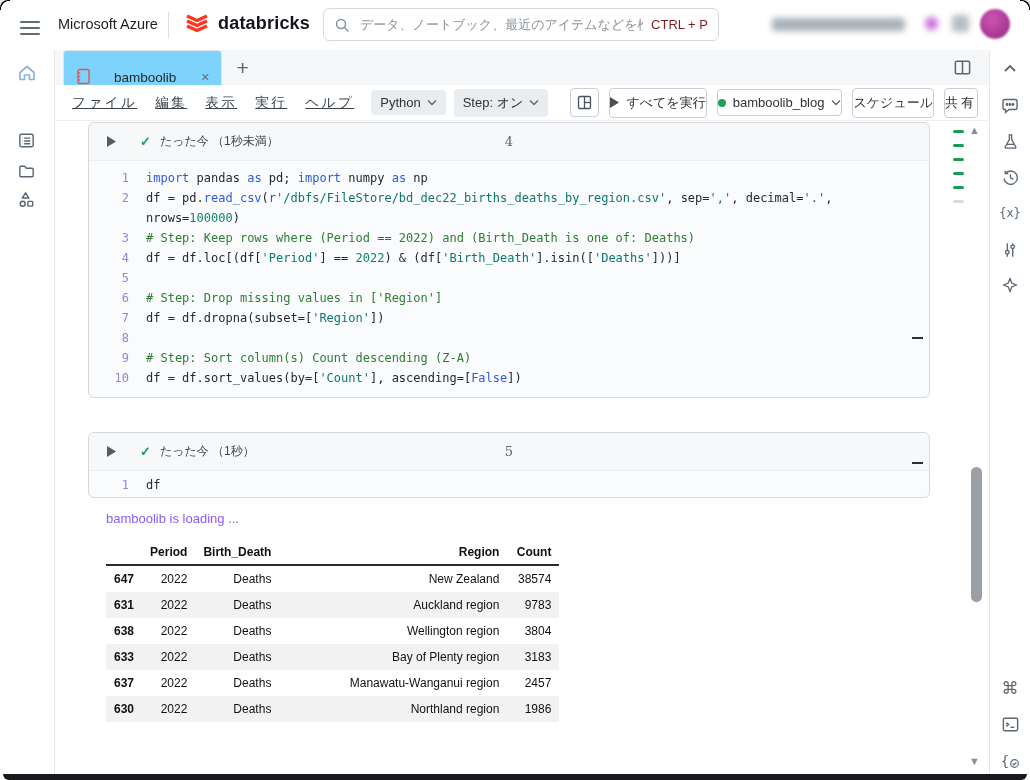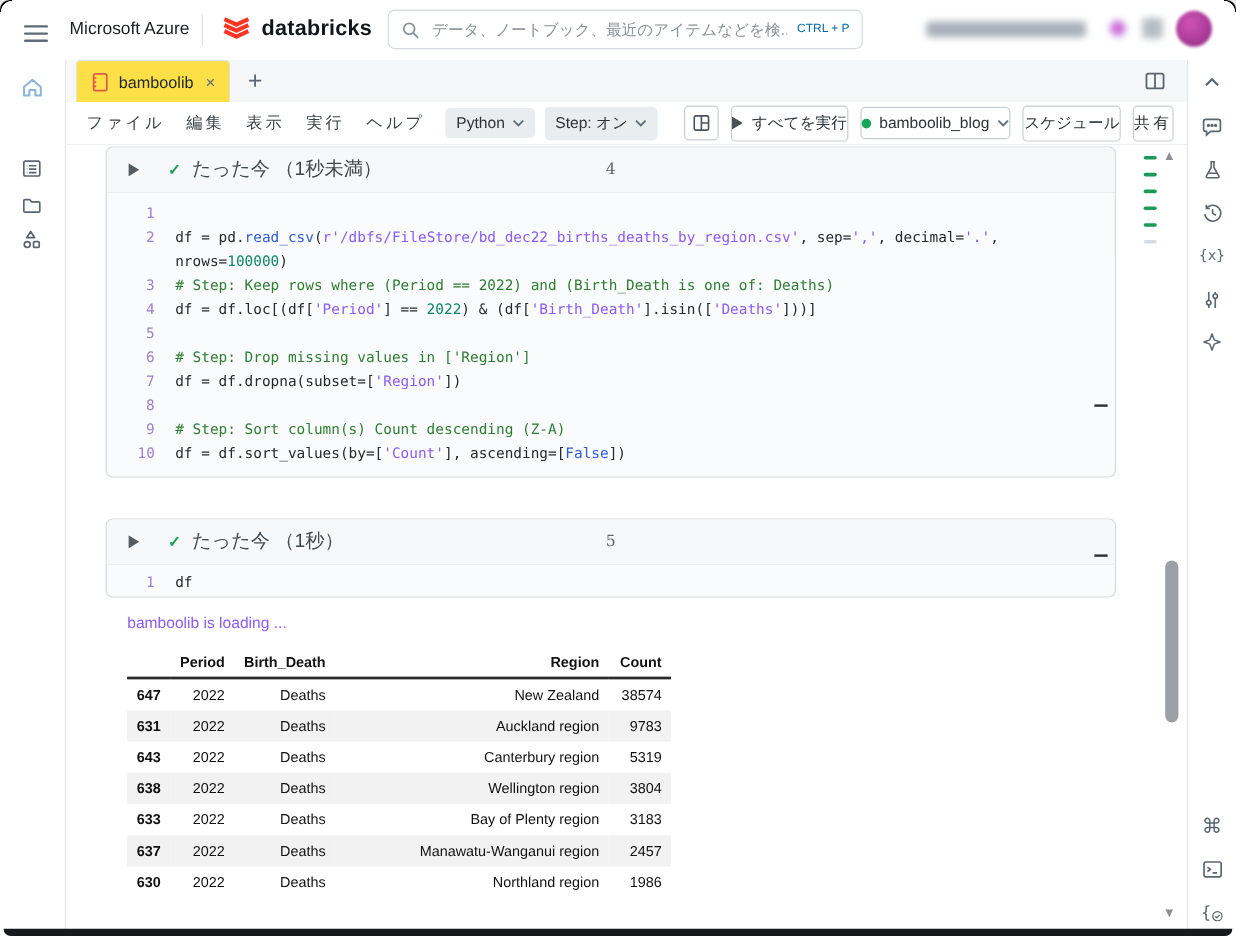--- a/index.html
+++ b/index.html
@@ -11,70 +11,70 @@
   .hamburger span{display:block;height:2px;background:#5f6b76;margin:4px 0;border-radius:1px;}
   .azure-label{position:absolute;left:58px;top:16px;font-size:14.5px;color:#1b1f23;}
   .top-divider{position:absolute;left:168px;top:12px;width:1px;height:26px;background:#dcdfe2;}
   .brand{position:absolute;left:184px;top:10px;display:flex;align-items:center;gap:8px;}
   .brand-text{font-size:18px;font-weight:700;color:#12161b;letter-spacing:.2px;}
   .search-box{position:absolute;left:323px;top:8px;width:396px;height:33px;border:1px solid #d6dade;border-radius:6px;
               display:flex;align-items:center;background:#fff;box-sizing:border-box;padding:0 10px;}
   .search-box input{border:none;outline:none;flex:1;font-size:13px;color:#333;background:transparent;
                     font-family:"Liberation Sans",sans-serif;margin-left:8px;}
   .search-box input::placeholder{color:#8a9299;}
-  .search-shortcut{font-size:10px;color:#0369a1;white-space:nowrap;margin-left:6px;}
+  .search-shortcut{font-size:13px;color:#7f1d1d;white-space:nowrap;margin-left:6px;}
   .blur-block{filter:blur(3px);}
   .ws-blur{position:absolute;left:772px;top:18px;width:133px;height:13px;background:#a8b1ba;border-radius:3px;}
   .pink-blur{position:absolute;left:925px;top:17px;width:13px;height:13px;border-radius:50%;
              background:radial-gradient(circle,#e06ad4 30%,#7b6bf0 100%);}
   .gray-blur{position:absolute;left:952px;top:15px;width:17px;height:17px;background:#b6bdc4;border-radius:3px;}
   .avatar{position:absolute;left:980px;top:9px;width:30px;height:30px;border-radius:50%;filter:blur(1.2px);
           background:radial-gradient(circle at 40% 35%,#c94fae 10%,#a93a96 60%,#8e2f7f 100%);}
   
   .left-rail{position:absolute;left:0;top:50px;width:54px;bottom:0;background:#fff;border-right:1px solid #e6e8ea;}
   .rail-icon{position:absolute;left:17px;width:20px;height:20px;cursor:pointer;}
   
   .tab-strip{position:absolute;left:55px;top:50px;right:40px;height:35px;background:#f5f7f9;border-bottom:1px solid #e0e3e7;
              display:flex;align-items:stretch;}
-  .tab{display:flex;align-items:center;gap:8px;background:#fde047;border:1px solid #e0e3e7;border-bottom:1px solid #fff;
+  .tab{display:flex;align-items:flex-end;gap:23px;background:#7dd3fc;border:1px solid #e0e3e7;border-bottom:1px solid #fff;
        margin-left:8px;margin-bottom:-1px;padding:0 12px;border-radius:4px 4px 0 0;cursor:pointer;}
   .tab-label{font-size:13.5px;color:#1f272d;}
   .tab-close{font-size:14px;color:#5f6b76;margin-left:2px;cursor:pointer;}
   .new-tab{align-self:center;font-size:21px;color:#5a6672;margin-left:14px;cursor:pointer;line-height:1;}
   .panel-toggle{position:absolute;right:18px;top:8px;cursor:pointer;}
   
   .menu-row{position:absolute;left:55px;top:85px;right:40px;height:36px;background:#fff;border-bottom:1px solid #edeff1;
             display:flex;align-items:center;box-sizing:border-box;padding:0 12px 0 8px;}
-  .menu-item{font-size:13.5px;color:#3b4248;letter-spacing:2.5px;padding:5px 9px;cursor:pointer;white-space:nowrap;}
+  .menu-item{font-size:13.5px;color:#3b4248;letter-spacing:2.5px;padding:5px 9px;cursor:pointer;white-space:nowrap;text-decoration:underline;}
   .pill{background:#e9edf0;border-radius:4px;padding:5px 9px;font-size:13px;color:#2d3338;display:flex;
         align-items:center;gap:6px;margin-left:8px;cursor:pointer;white-space:nowrap;}
   .btn{border:1px solid #c9ced4;border-radius:4px;background:#fff;padding:5px 0;font-size:13px;color:#2d3338;
        display:flex;align-items:center;gap:7px;cursor:pointer;white-space:nowrap;}
   .right-group{margin-left:auto;display:flex;align-items:center;gap:10px;}
   .icon-btn{width:29px;height:29px;display:flex;align-items:center;justify-content:center;padding:0;}
   .green-dot{width:8px;height:8px;border-radius:50%;background:#18a558;display:inline-block;}
   .share-btn{letter-spacing:3px;}
   
   .canvas{position:absolute;left:55px;top:121px;right:40px;bottom:0;background:#fff;overflow:hidden;}
   .cell{position:absolute;left:33px;width:842px;border:1px solid #d4d8dc;border-radius:6px;background:#fafbfc;box-sizing:border-box;}
   .cell-1{top:1px;height:276px;}
   .cell-2{top:311px;height:66px;}
   .cell-header{height:37px;background:#f6f8f9;border-bottom:1px solid #eceef0;border-radius:6px 6px 0 0;
                position:relative;display:flex;align-items:center;}
   .run-play{margin-left:18px;cursor:pointer;}
   .check{color:#1fa05a;font-size:13px;font-weight:bold;margin-left:24px;}
-  .cell-status{font-size:16px;color:#40474d;margin-left:9px;}
+  .cell-status{font-size:12px;color:#40474d;margin-left:9px;}
   .exec-count{position:absolute;left:0;right:0;text-align:center;font-family:"DejaVu Serif",serif;
               font-size:13px;color:#5f6569;}
   .code-area{padding:7px 0 9px 0;}
   .code-line{display:flex;height:20px;line-height:20px;font-family:"DejaVu Sans Mono","Liberation Mono",monospace;font-size:12px;}
   .ln{width:40px;text-align:right;color:#9d82cf;flex:none;}
   .cd{padding-left:17px;white-space:pre;color:#24292e;}
   .tk-k{color:#2e5bd7;} .tk-f{color:#2e5bd7;} .tk-b{color:#2e5bd7;}
-  .tk-s{color:#8b5cf6;} .tk-c{color:#2e7d32;} .tk-n{color:#0f8569;} .tk-p{color:#24292e;}
+  .tk-s{color:#0f766e;} .tk-c{color:#2e7d32;} .tk-n{color:#0f8569;} .tk-p{color:#24292e;}
   .collapse-dash{position:absolute;width:11px;height:2px;background:#2b2f33;left:857px;}
   .dash-1{top:216px;} .dash-2{top:341px;}
   
   .output{position:absolute;left:51px;top:390px;}
   .loading-text{font-size:13px;color:#8b5cf6;margin:0 0 14px 0;}
   table.df{border-collapse:collapse;table-layout:fixed;font-size:12px;color:#111;}
   table.df col.c0{width:34px;} table.df col.c1{width:48px;} table.df col.c2{width:78px;}
   table.df col.c3{width:228px;} table.df col.c4{width:52px;}
   table.df th{font-weight:bold;border-bottom:2px solid #2b2b2b;padding:5px 8px;text-align:right;}
   table.df td{padding:6px 8px;text-align:right;}
@@ -249,20 +249,21 @@
               <polygon points="0,0 9,5.5 0,11" fill="#565c63"></polygon>
             </svg>
         </span>
         <span class="check">✓</span>
         <span class="cell-status">たった今 （1秒未満）</span>
         <span class="exec-count">4</span>
       </div>
       <div class="code-area">
           <div class="code-line">
             <span class="ln">1</span>
+            <span class="cd"><span class="tk-k">import</span><span class="tk-p"> pandas </span><span class="tk-k">as</span><span class="tk-p"> pd; </span><span class="tk-k">import</span><span class="tk-p"> numpy </span><span class="tk-k">as</span><span class="tk-p"> np</span></span>
           </div>
           <div class="code-line">
             <span class="ln">2</span>
             <span class="cd"><span class="tk-p">df = pd.</span><span class="tk-f">read_csv</span><span class="tk-p">(</span><span class="tk-s">r'/dbfs/FileStore/bd_dec22_births_deaths_by_region.csv'</span><span class="tk-p">, sep=</span><span class="tk-s">','</span><span class="tk-p">, decimal=</span><span class="tk-s">'.'</span><span class="tk-p">,</span></span>
           </div>
           <div class="code-line">
             <span class="ln"></span>
             <span class="cd"><span class="tk-p">nrows=</span><span class="tk-n">100000</span><span class="tk-p">)</span></span>
           </div>
           <div class="code-line">
@@ -350,27 +351,20 @@
               <td>38574</td>
             </tr>
             <tr>
               <td>631</td>
               <td>2022</td>
               <td>Deaths</td>
               <td>Auckland region</td>
               <td>9783</td>
             </tr>
             <tr>
-              <td>643</td>
-              <td>2022</td>
-              <td>Deaths</td>
-              <td>Canterbury region</td>
-              <td>5319</td>
-            </tr>
-            <tr>
               <td>638</td>
               <td>2022</td>
               <td>Deaths</td>
               <td>Wellington region</td>
               <td>3804</td>
             </tr>
             <tr>
               <td>633</td>
               <td>2022</td>
               <td>Deaths</td>

